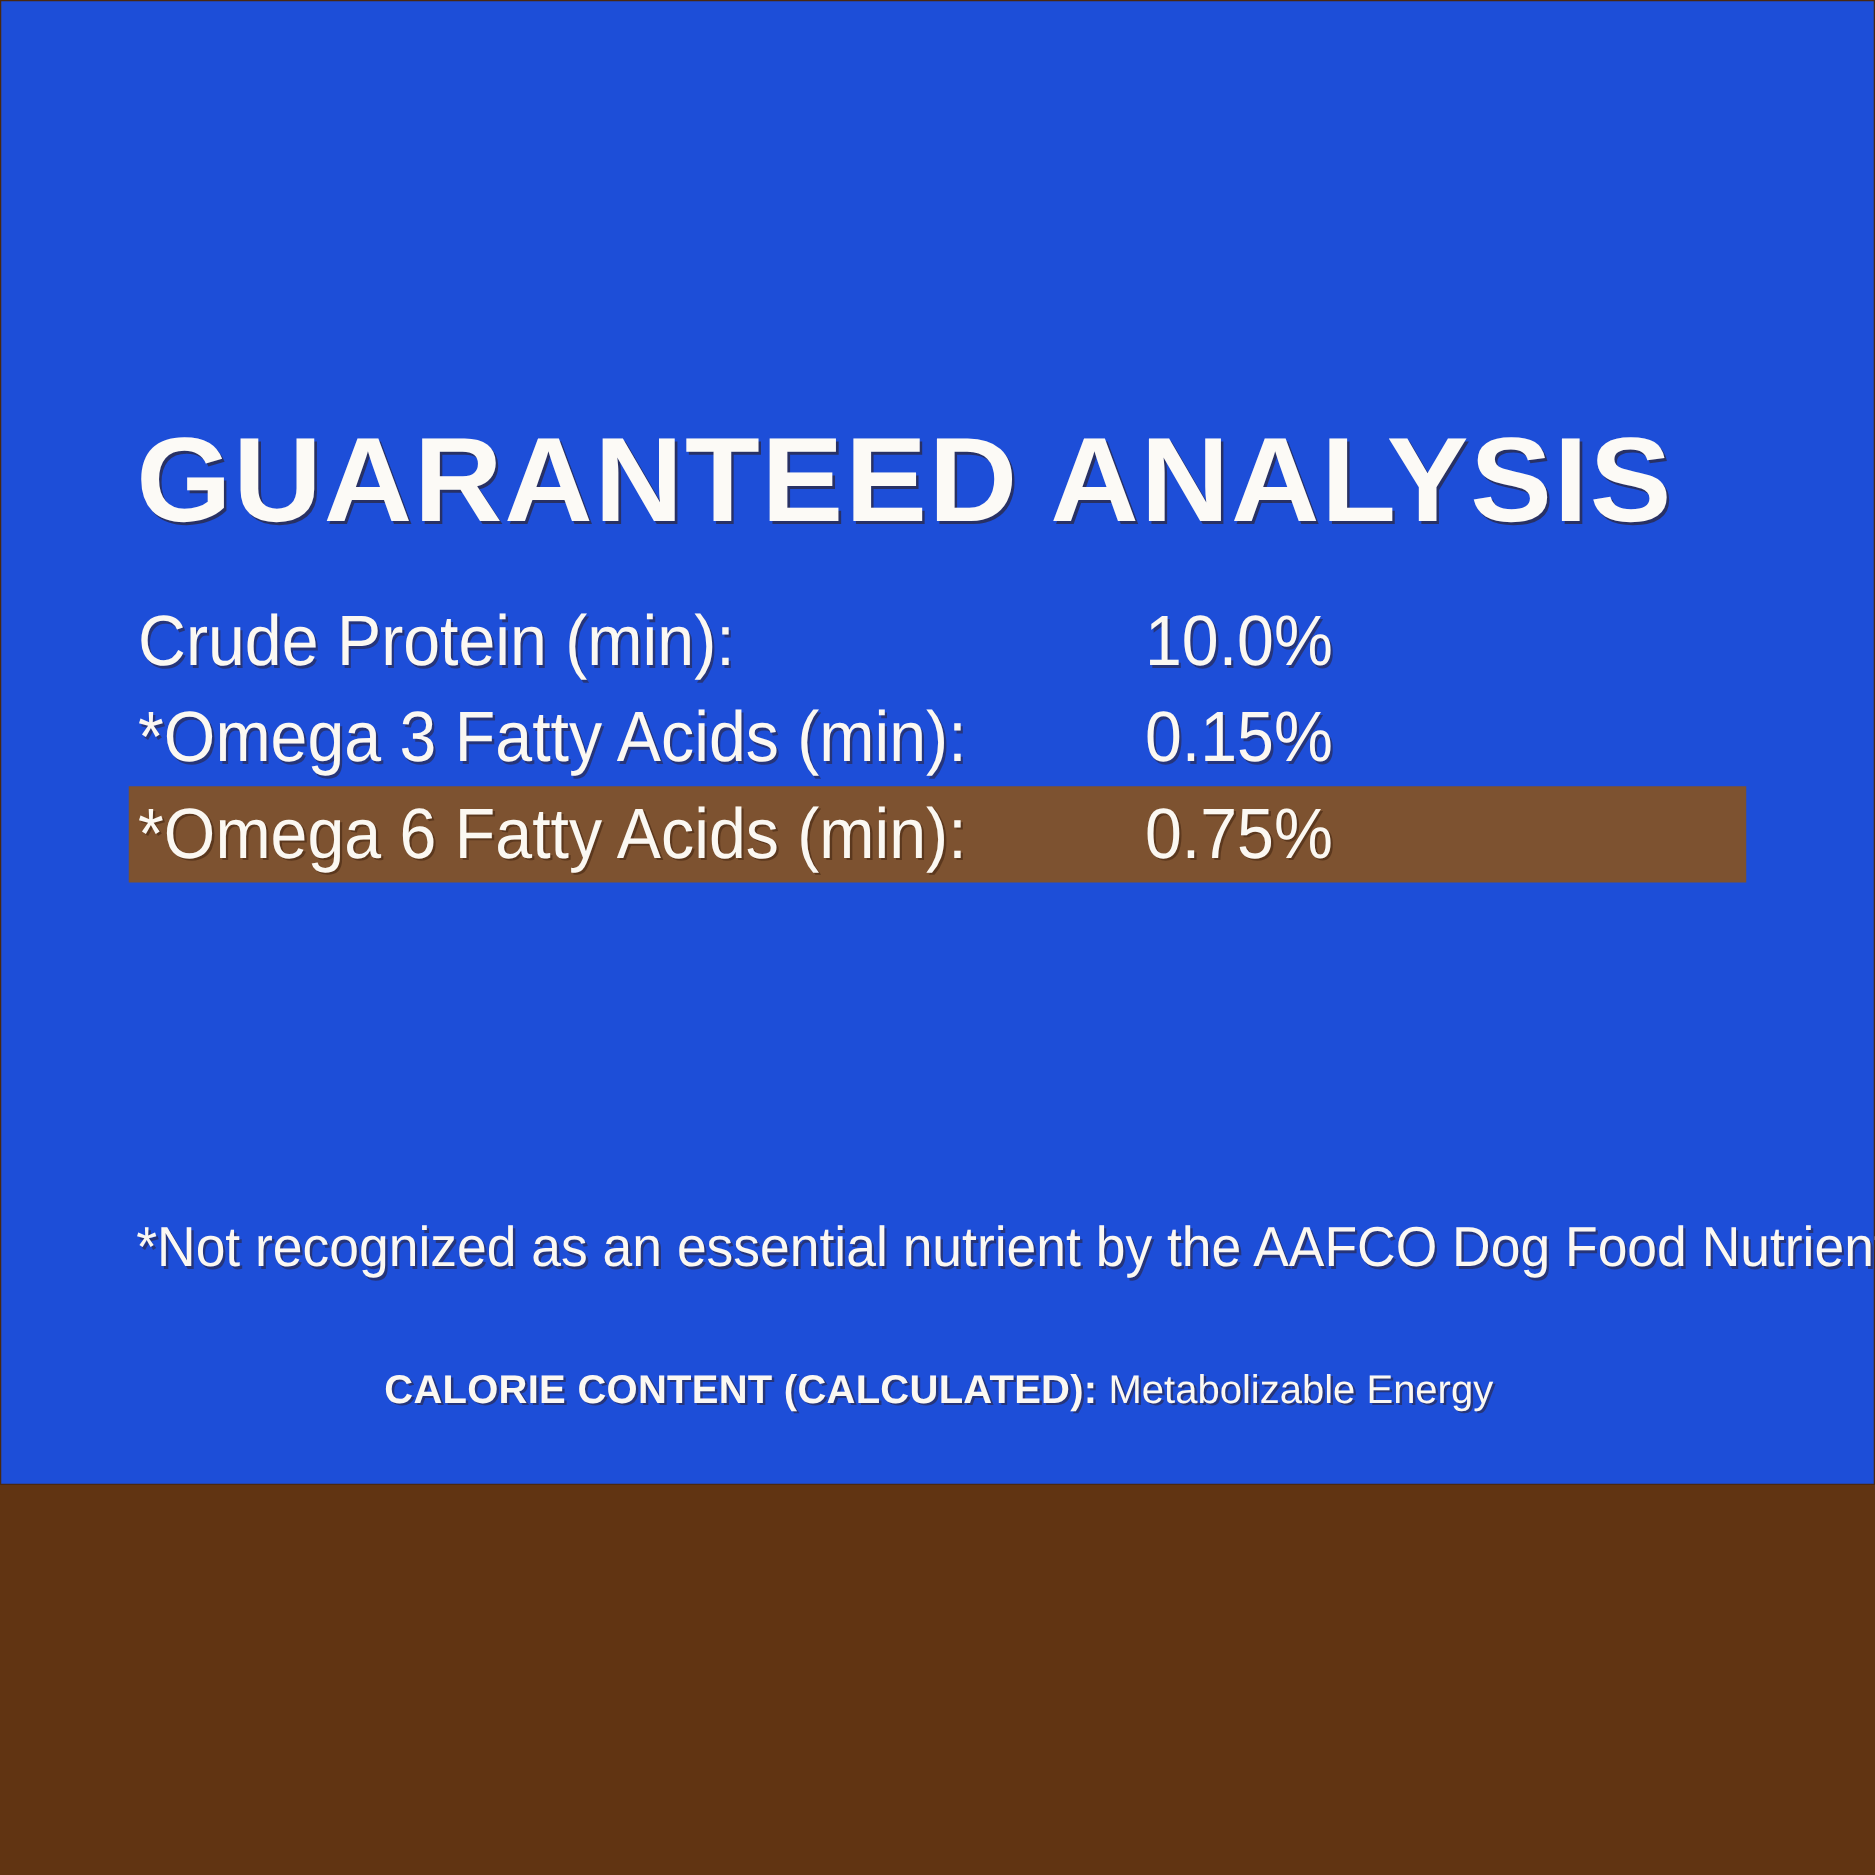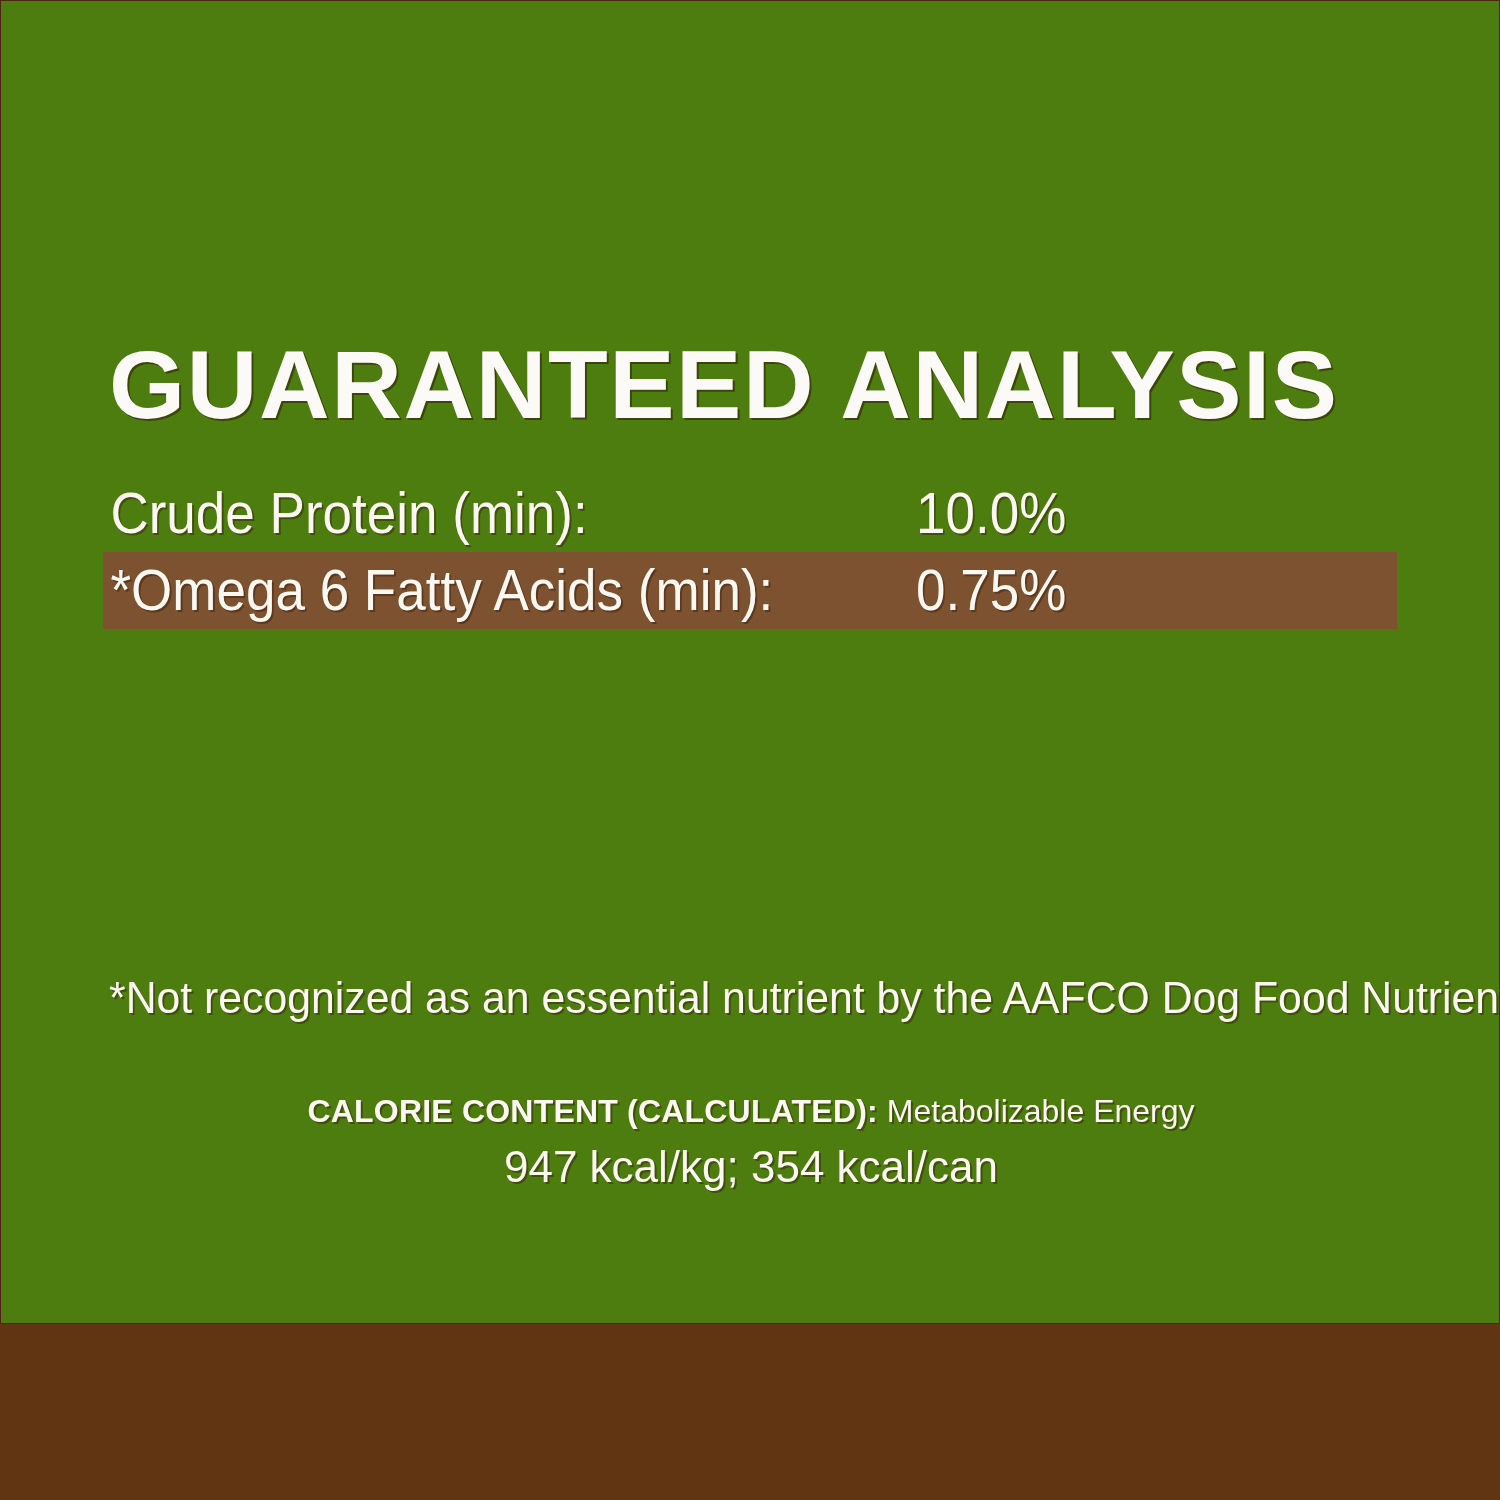--- a/index.html
+++ b/index.html
@@ -10,22 +10,22 @@
     width: 1500px;
     height: 1500px;
     background: #613412;
     font-family: "Liberation Sans", sans-serif;
     overflow: hidden;
   }
 
   #panel {
     position: relative;
     width: 1500px;
-    height: 1324px;
-    background: #4d7c0f;
+    height: 1188px;
+    background: #1d4ed8;
     box-sizing: border-box;
     border: 1px solid #4a2810;
   }
 
   
   #title {
     position: absolute;
     left: 108px;
     top: 336px;
     width: 1300px;
@@ -142,28 +142,31 @@
 <div id="panel">
 
   <div id="title">GUARANTEED ANALYSIS</div>
 
   <div id="analysis-table">
 
   <div class="ga-row">
         <div class="ga-label">Crude Protein (min):</div>
         <div class="ga-value">10.0%</div>
       </div>
+      <div class="ga-row">
+        <div class="ga-label">*Omega 3 Fatty Acids (min):</div>
+        <div class="ga-value">0.15%</div>
+      </div>
       <div class="ga-row shaded">
         <div class="ga-label">*Omega 6 Fatty Acids (min):</div>
         <div class="ga-value">0.75%</div>
       </div>
     </div>
 
   <div id="footnote">*Not recognized as an essential nutrient by the AAFCO Dog Food Nutrient Profiles.</div>
 
   <div id="calorie-block">
     <div id="calorie-line-1">
       <span id="calorie-heading">CALORIE CONTENT (CALCULATED):</span><span>&nbsp;</span><span id="calorie-energy">Metabolizable Energy</span>
     </div>
-    <div id="calorie-line-2">947 kcal/kg; 354 kcal/can</div>
   </div>
 
 </div>
 
 </body></html>

